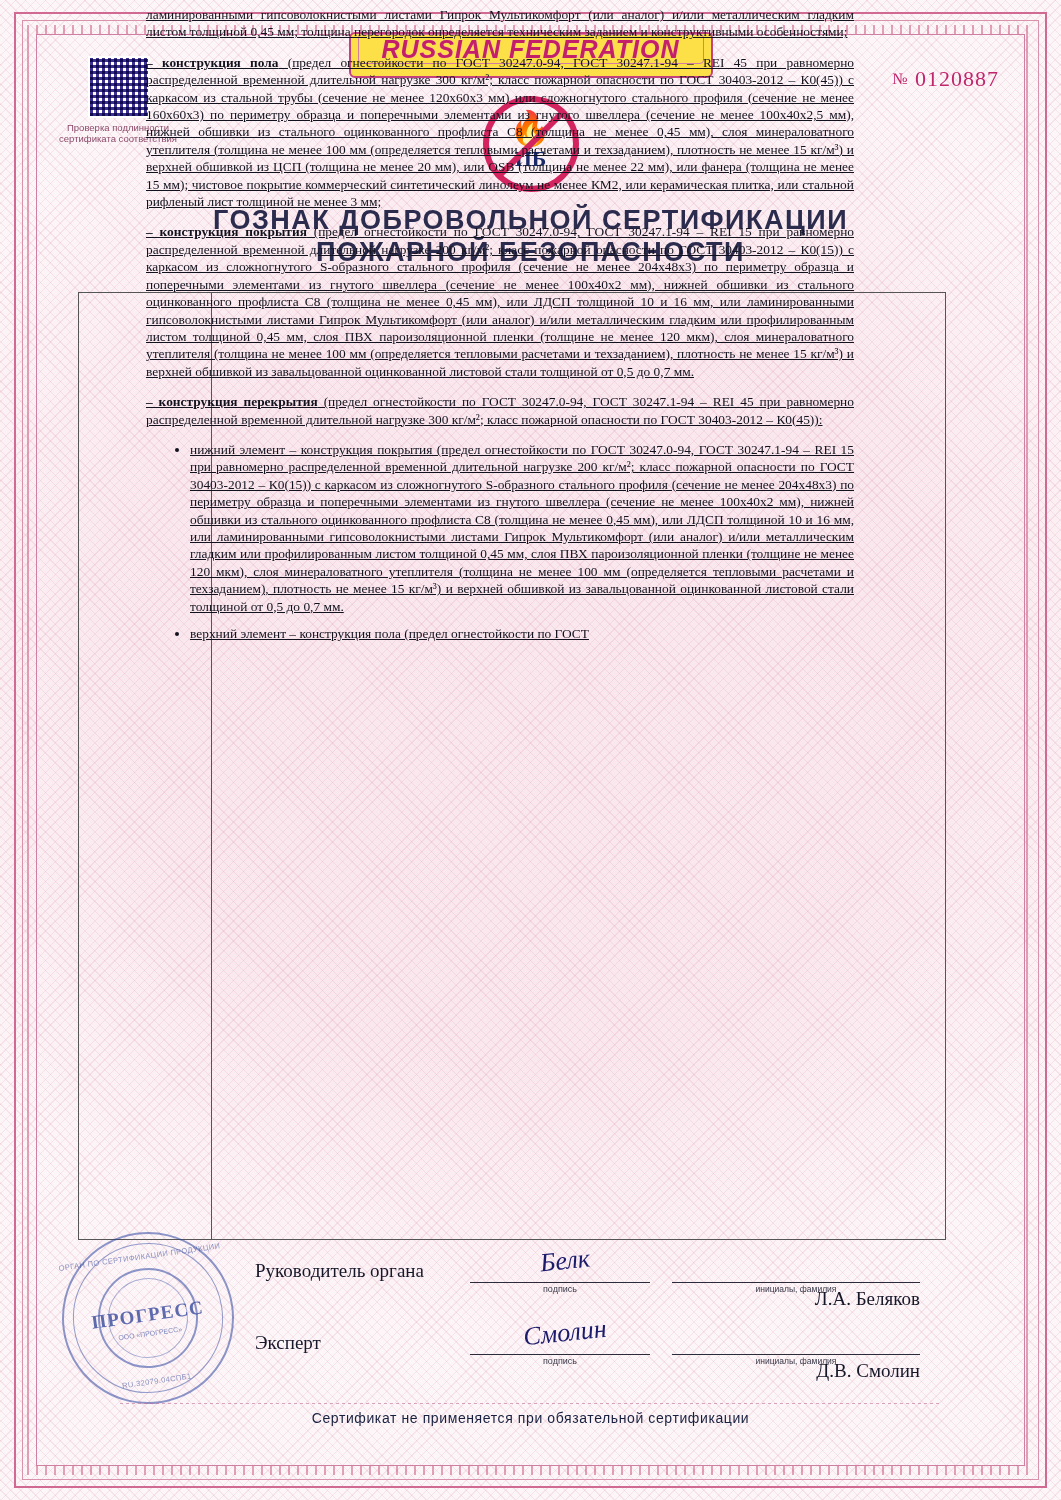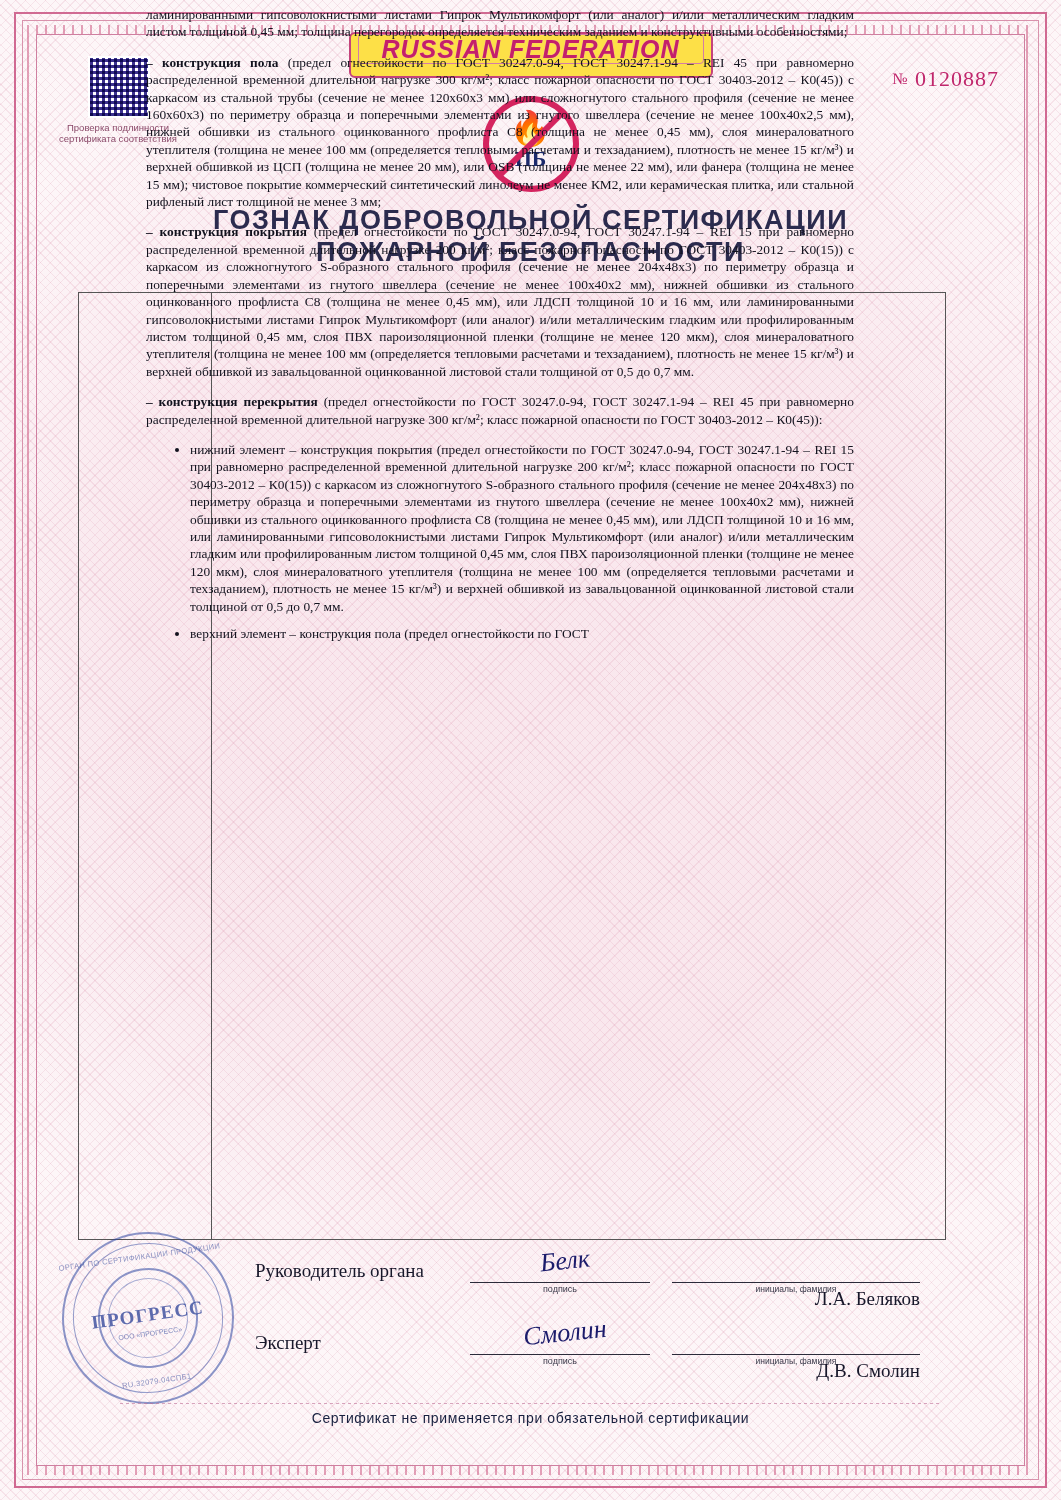--- a/index.html
+++ b/index.html
@@ -218,20 +218,21 @@
   .body-text {
     position: absolute;
     left: 146px;
     top: 6px;
     width: 708px;
     font-size: 13.4px;
     line-height: 17.4px;
     text-align: justify;
     color: #12121e;
     font-family: "Liberation Serif", serif;
+    text-decoration: underline;
   }
   .body-text p { margin: 0 0 13px 0; }
   .body-text p:last-child { margin-bottom: 0; }
   .body-text b { font-weight: bold; }
   .body-text ul {
     margin: 0;
     padding-left: 42px;
     list-style: disc;
   }
   .body-text li { margin: 0 0 10px 2px; text-align: justify; }

